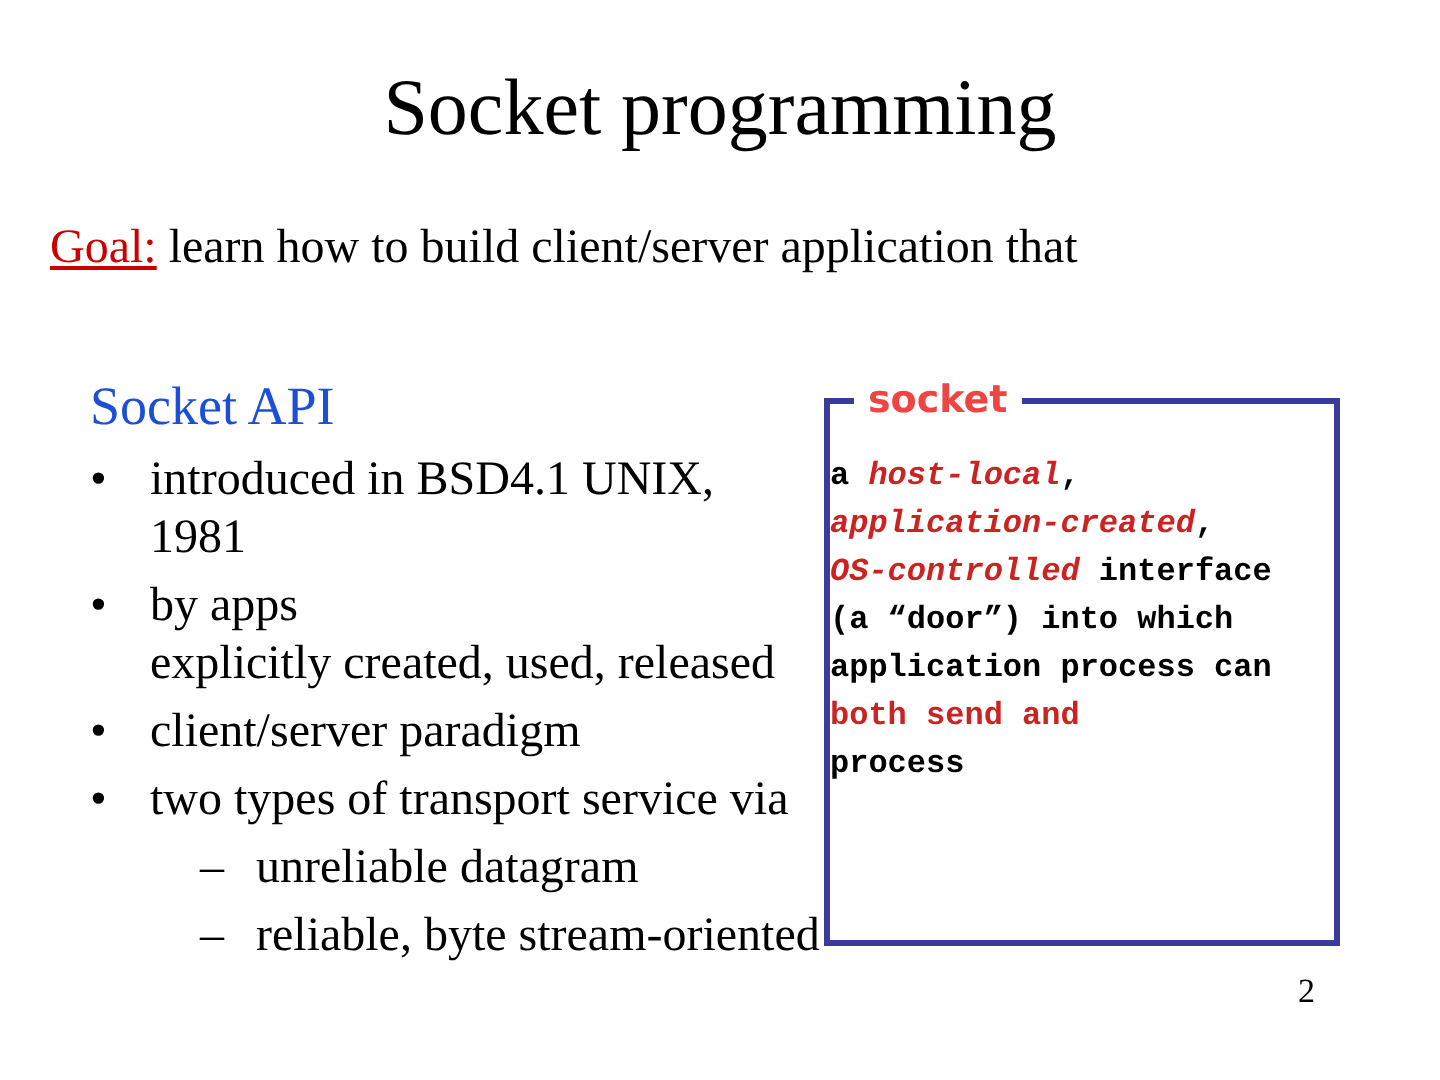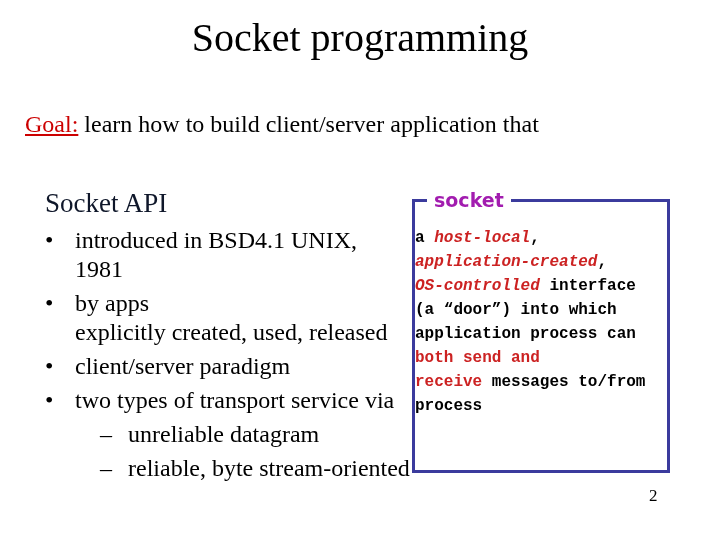--- a/index.html
+++ b/index.html
@@ -8,21 +8,21 @@
     width: 720px;
     height: 540px;
     background: #ffffff;
     overflow: hidden;
     font-family: "Liberation Serif", serif;
   }
 
   
   .slide-title {
     position: absolute;
-    top: 16px;
+    top: 32px;
     left: 0;
     width: 100%;
     text-align: center;
     font-size: 40px;
     line-height: 44px;
     color: #000000;
   }
 
   
   .goal {
@@ -44,21 +44,21 @@
     padding-left: 40px;
   }
 
   
   .section-heading {
     position: absolute;
     top: 188px;
     left: 45px;
     font-size: 27px;
     line-height: 30px;
-    color: #0f172a;
+    color: #1d4ed8;
   }
 
   
   .bullets {
     position: absolute;
     top: 226px;
     left: 45px;
     width: 370px;
     font-size: 24px;
     line-height: 29px;
@@ -89,21 +89,21 @@
   .socket-box-label {
     position: absolute;
     top: -13px;
     left: 12px;
     padding: 0 7px;
     background: #ffffff;
     font-family: "DejaVu Sans", sans-serif;
     font-weight: bold;
     font-size: 19px;
     line-height: 22px;
-    color: #a21caf;
+    color: #ef4444;
   }
   .socket-box-text {
     margin-top: 24px;
     text-align: left;
     font-family: Liberation Mono, monospace;
     font-weight: bold;
     font-size: 16px;
     line-height: 24px;
     color: #000000;
   }
@@ -184,20 +184,19 @@
 
   <div class="socket-box">
     <span class="socket-box-label">socket</span>
     <div class="socket-box-text">
       <span class="line"><span class="seg-plain">a </span><span class="seg-red-italic">host-local</span><span class="seg-plain">,</span></span>
       <span class="line"><span class="seg-red-italic">application-created</span><span class="seg-plain">,</span></span>
       <span class="line"><span class="seg-red-italic">OS-controlled</span><span class="seg-plain"> interface</span></span>
       <span class="line"><span class="seg-plain">(a “door”) into which</span></span>
       <span class="line"><span class="seg-plain">application process can</span></span>
       <span class="line"><span class="seg-red">both send and</span></span>
-      <span class="line"><span class="seg-red">receive</span><span class="seg-plain"> messages to/from</span></span>
       <span class="line"><span class="seg-plain">process</span></span>
     </div>
   </div>
 
   <div class="page-number">2</div>
 
 </div>
 
 </body></html>

